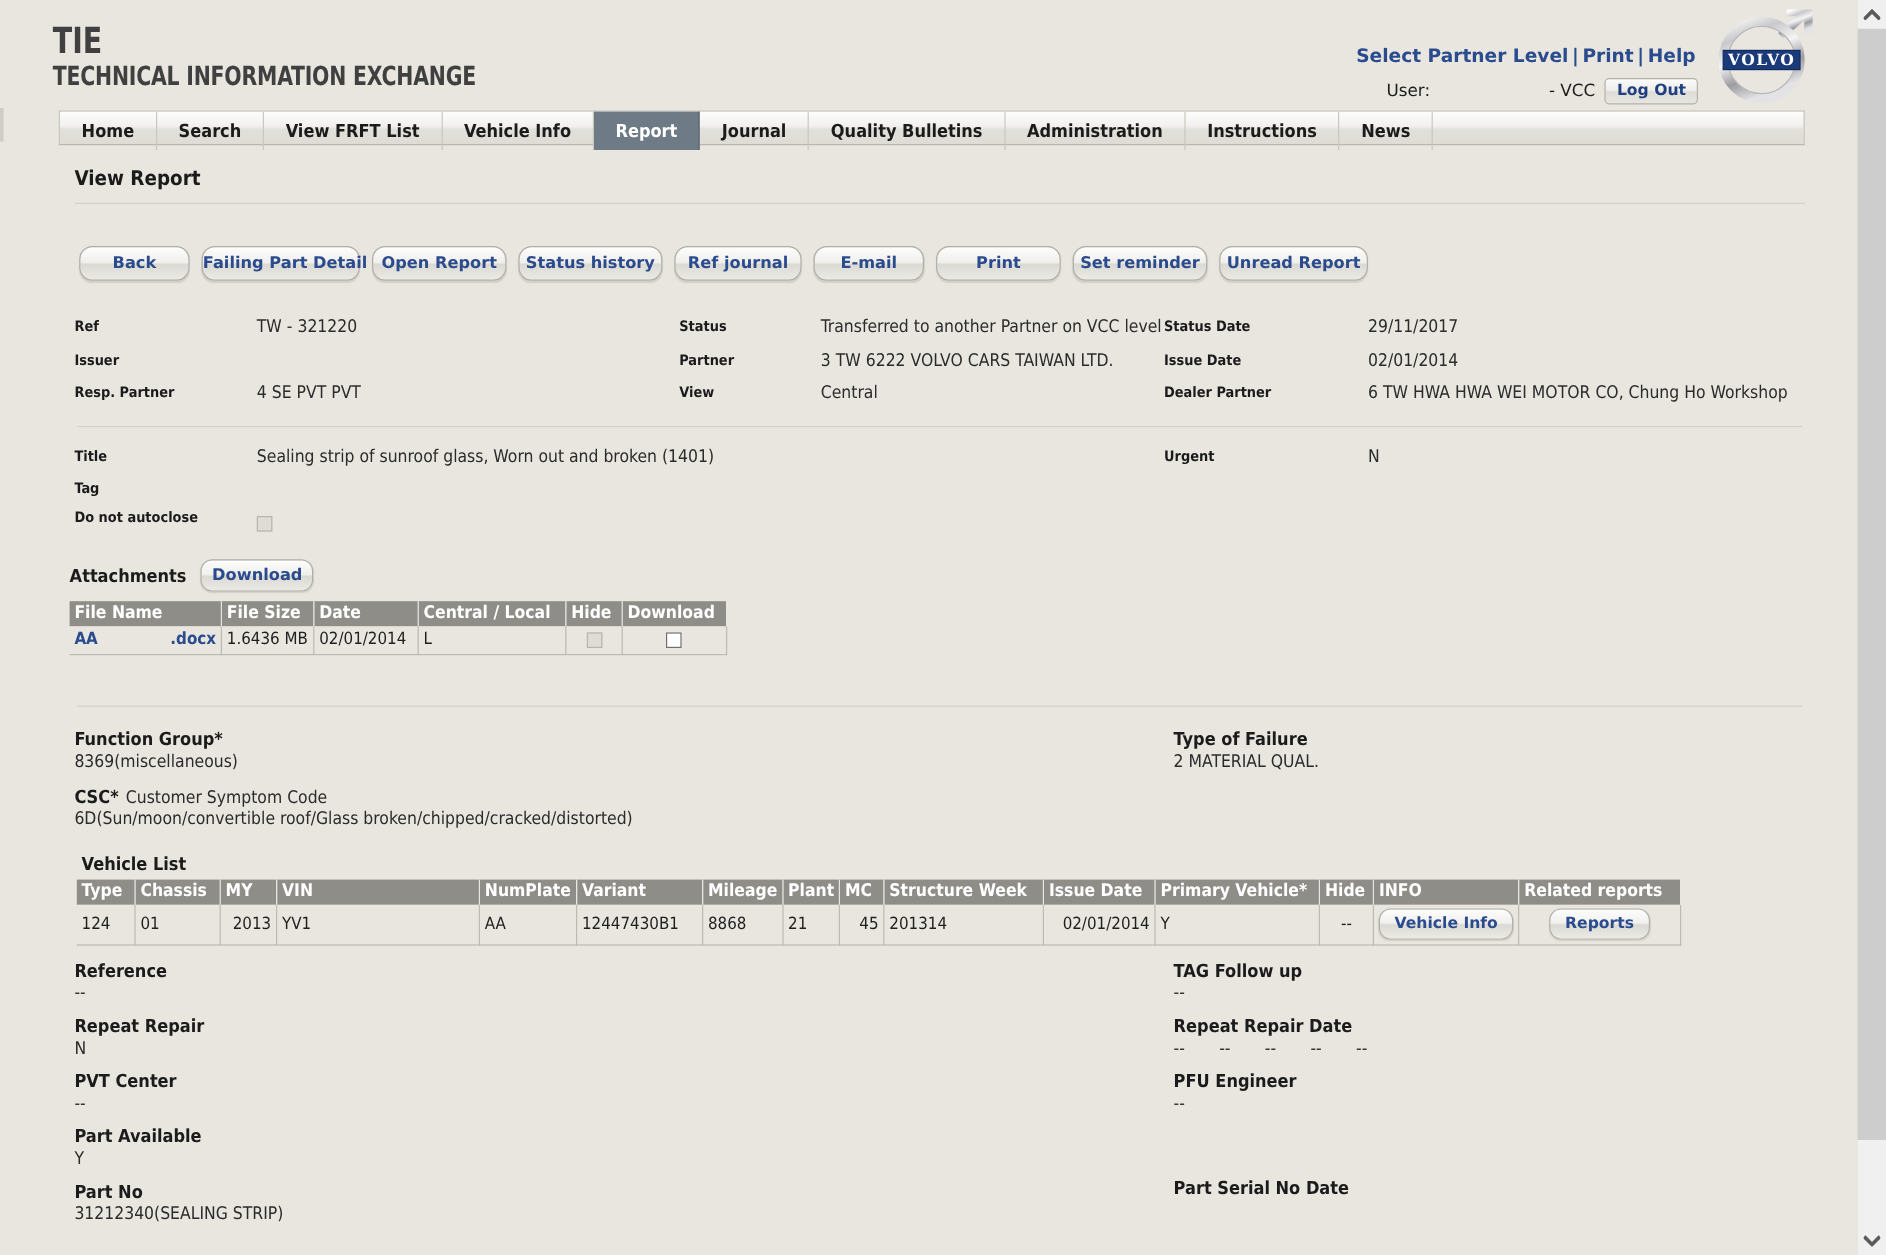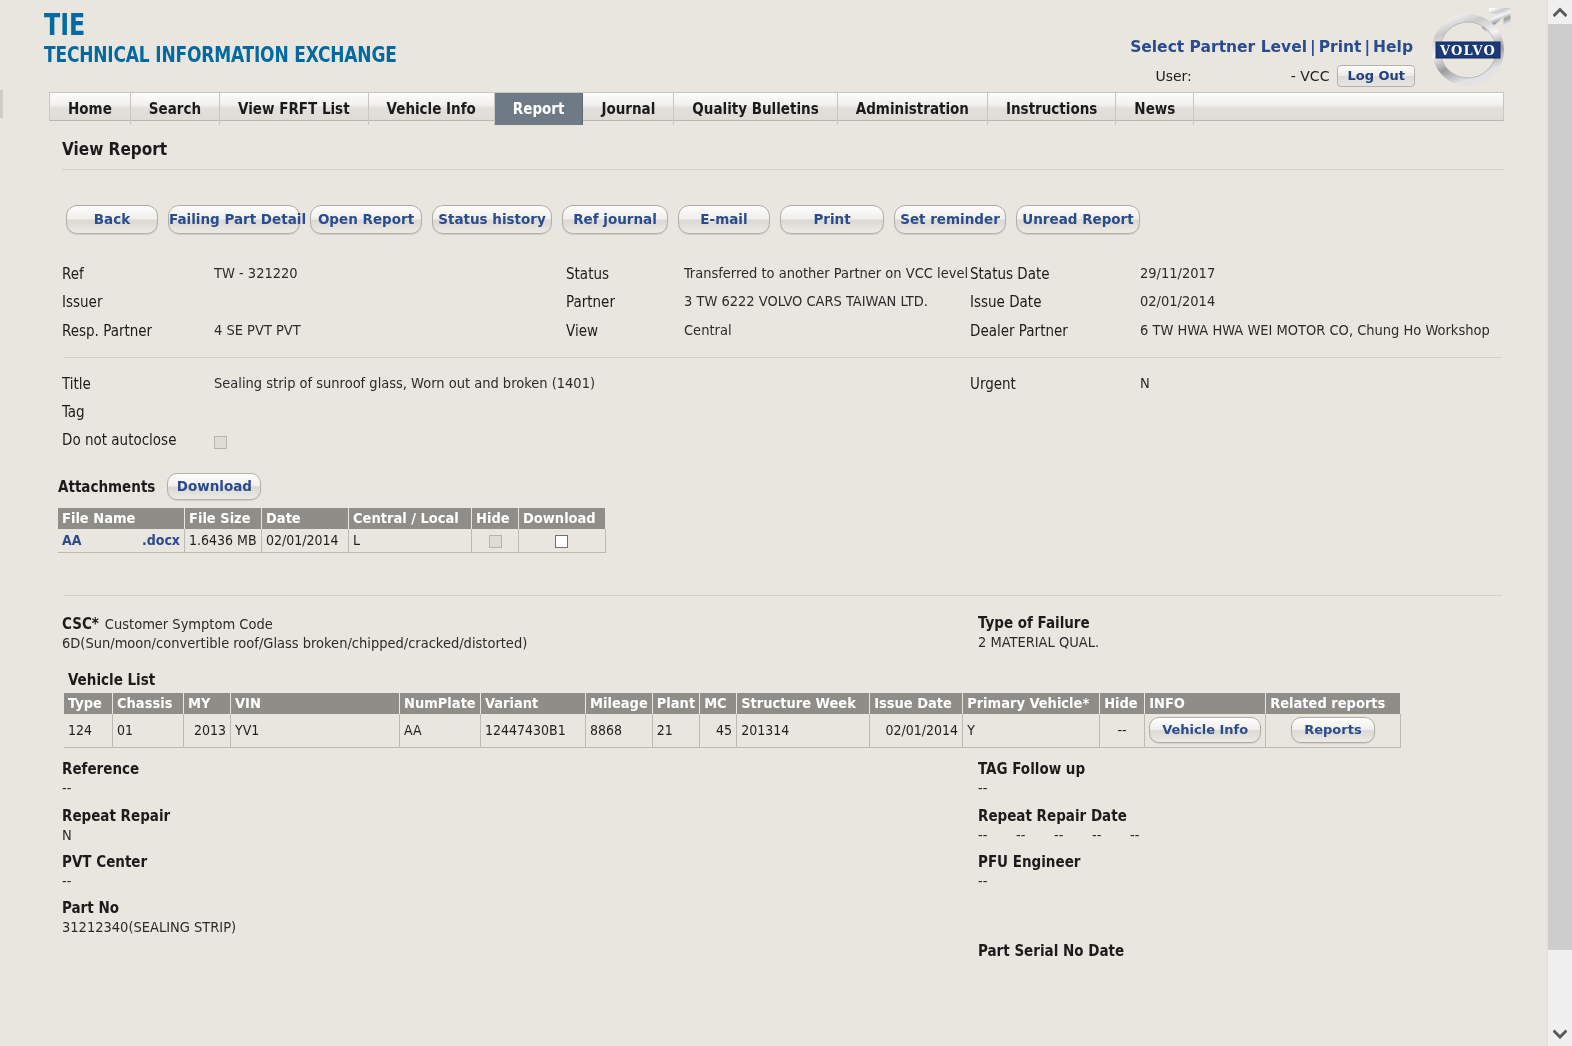--- a/index.html
+++ b/index.html
@@ -32,22 +32,22 @@
 
   
   .header {
     position: relative;
     height: 92px;
     background: #e8e6df;
   }
   .brand {
     position: absolute;
     left: 44px;
-    top: 10px;
-    color: #0369a1;
+    top: 20px;
+    color: #404040;
     line-height: 1;
   }
   .brand .tie {
     font-family: "DejaVu Sans Condensed", "Liberation Sans Narrow", "Liberation Sans", sans-serif;
     font-weight: bold;
     font-size: 30px;
     letter-spacing: 0px;
     transform: scaleX(0.88);
     transform-origin: left top;
     display: block;
@@ -207,22 +207,22 @@
     margin-bottom: 8px;
   }
   .col-a { width: 152px; flex: 0 0 152px; }
   .col-b { width: 352px; flex: 0 0 352px; }
   .col-c { width: 118px; flex: 0 0 118px; }
   .col-d { width: 286px; flex: 0 0 286px; }
   .col-e { width: 170px; flex: 0 0 170px; }
   .col-f { flex: 1 1 auto; }
 
   .lbl {
-    font-weight: normal;
-    font-size: 15px;
+    font-weight: bold;
+    font-size: 12px;
     color: #1b1b1b;
     line-height: 1.35;
     font-family: "DejaVu Sans Condensed", "Liberation Sans Narrow", "Liberation Sans", sans-serif;
   }
   .val {
     font-size: 14.5px;
     color: #2b2b2b;
     line-height: 1.35;
     font-family: "DejaVu Sans Condensed", "Liberation Sans Narrow", "Liberation Sans", sans-serif;
   }
@@ -566,20 +566,24 @@
             <span class="cbox enabled"></span>
           </td>
         </tr>
       </tbody>
     </table>
 
     <div class="divider" style="margin-top:42px;"></div>
 
     <div class="section fg-grid">
       <div class="fg-left">
+        <div class="fld">
+          <div class="fld-label">Function Group*</div>
+          <div class="fld-value">8369(miscellaneous)</div>
+        </div>
         <div class="fld">
           <div>
             <span class="inline-label">CSC*</span><span class="inline-note">Customer Symptom Code</span>
           </div>
           <div class="fld-value">6D(Sun/moon/convertible roof/Glass broken/chipped/cracked/distorted)</div>
         </div>
       </div>
       <div class="fg-right">
         <div class="fld">
           <div class="fld-label">Type of Failure</div>
@@ -643,20 +647,24 @@
         </div>
         <div class="fld">
           <div class="fld-label">Repeat Repair</div>
           <div class="fld-value">N</div>
         </div>
         <div class="fld">
           <div class="fld-label">PVT Center</div>
           <div class="fld-value">--</div>
         </div>
         <div class="fld">
+          <div class="fld-label">Part Available</div>
+          <div class="fld-value">Y</div>
+        </div>
+        <div class="fld">
           <div class="fld-label">Part No</div>
           <div class="fld-value">31212340(SEALING STRIP)</div>
         </div>
       </div>
 
       <div class="bg-right">
         <div class="fld">
           <div class="fld-label">TAG Follow up</div>
           <div class="fld-value">--</div>
         </div>

